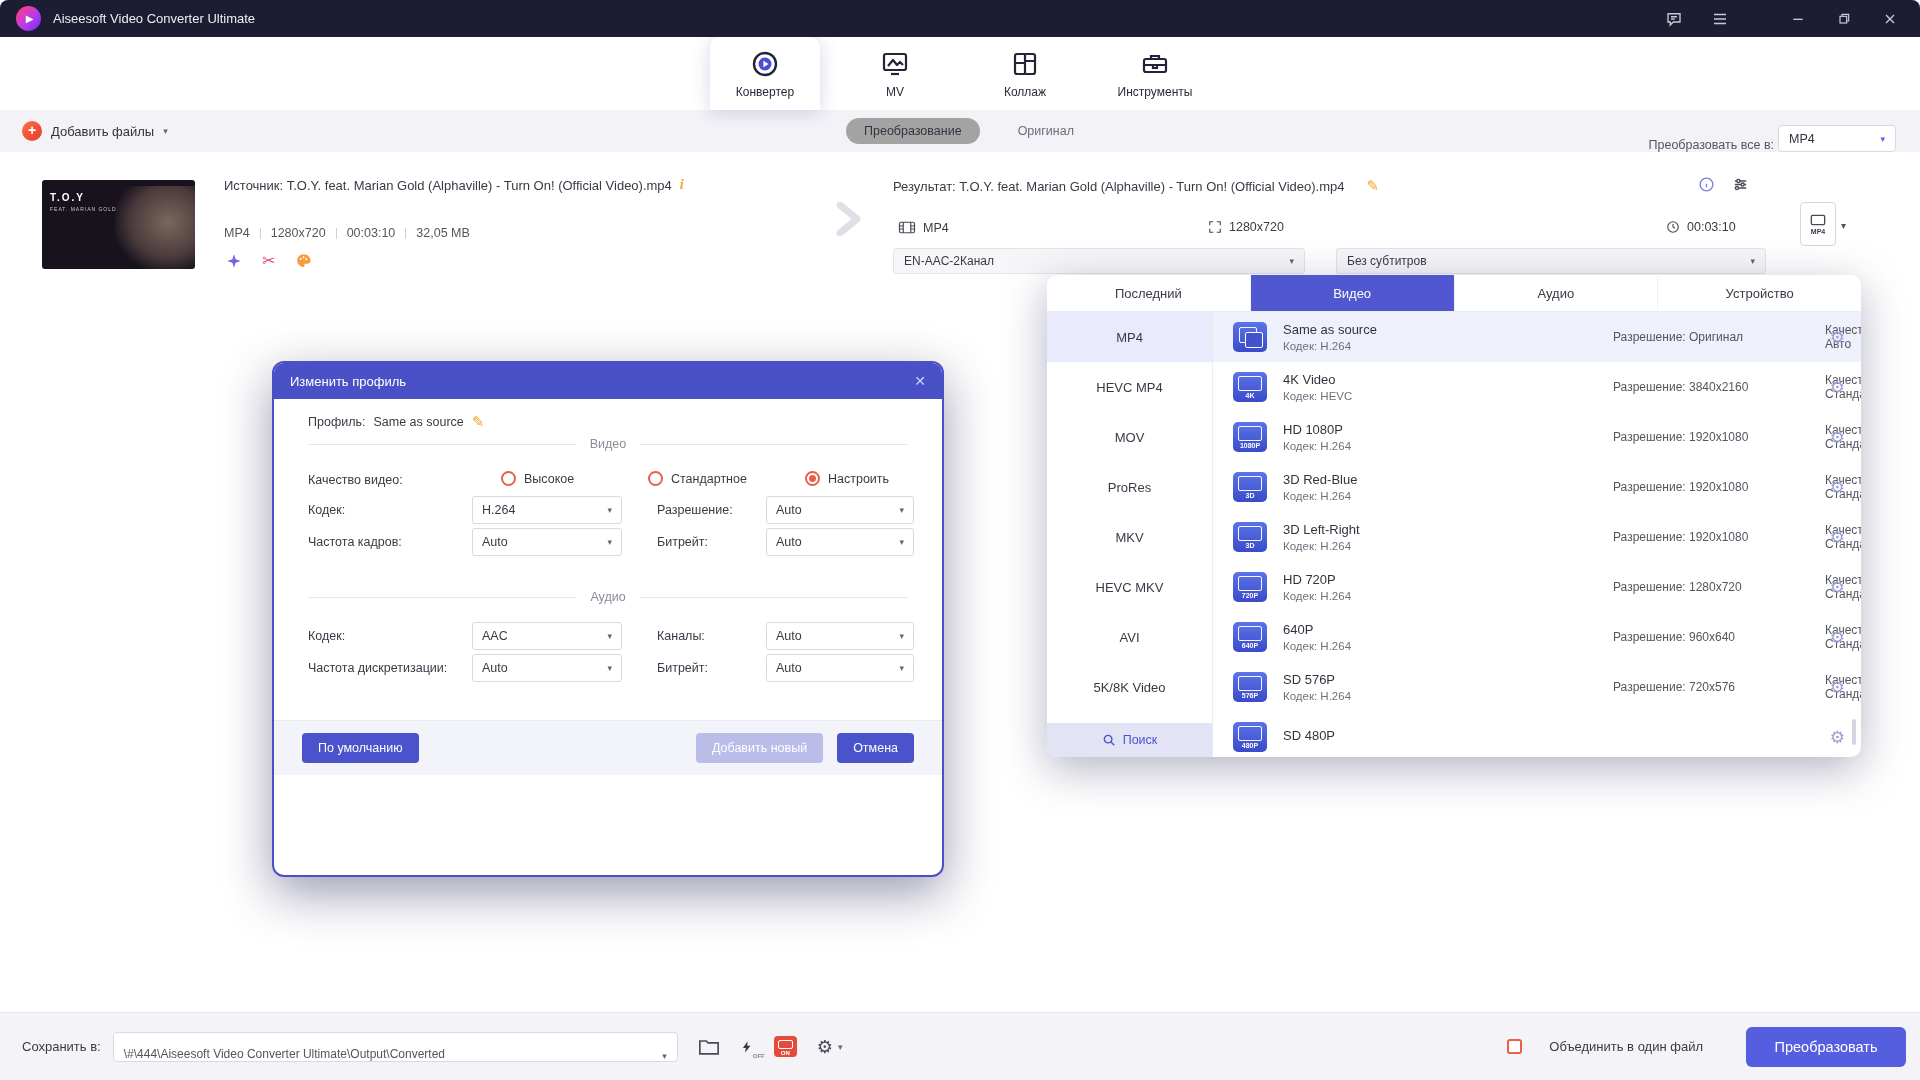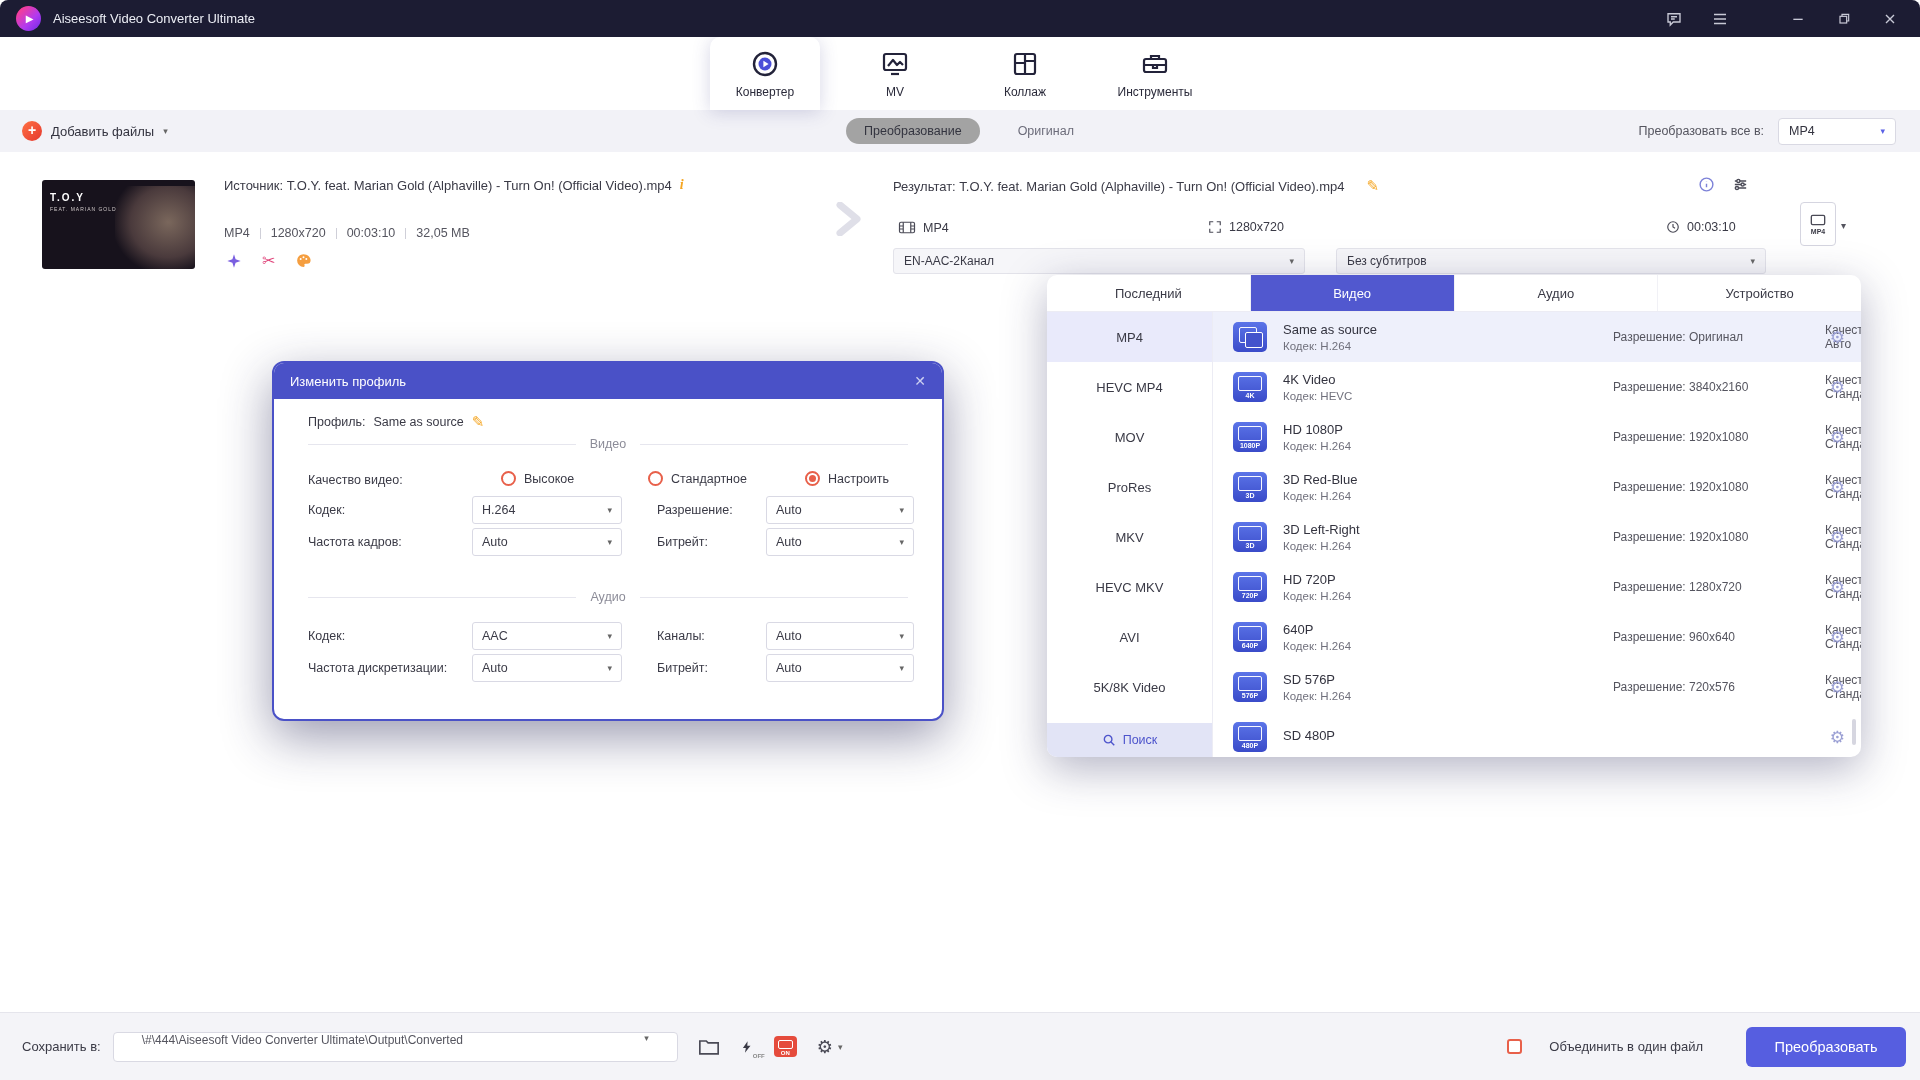--- a/index.html
+++ b/index.html
@@ -31,21 +31,21 @@
   .actionbar { position:absolute; left:0; top:110px; right:0; height:42px; background:#f2f2f7; z-index:4; }
   .add-files { position:absolute; left:22px; top:0; height:42px; display:flex; align-items:center; gap:9px;
                font-size:13px; color:#33333f; cursor:pointer; }
   .plus-circle { width:20px; height:20px; border-radius:50%; background:linear-gradient(135deg,#ff7043,#e5392f);
                  color:#fff; font-size:14px; line-height:19px; text-align:center; font-weight:bold; }
   .caret { font-size:9px; color:#666; }
   .segments { position:absolute; left:50%; transform:translateX(-50%); top:0; height:42px;
               display:flex; align-items:center; gap:38px; }
   .seg-active { background:#a3a3a3; border-radius:14px; padding:6px 18px; font-size:12.5px; color:#33343f; cursor:pointer; }
   .seg { font-size:12.5px; color:#6c6c7a; cursor:pointer; }
-  .convert-all { position:absolute; right:24px; top:0; height:42px; display:flex; align-items:center; gap:14px; }
+  .convert-all { position:absolute; right:24px; top:0; height:42px; display:flex; align-items:flex-end; gap:4px; }
   .convert-all-label { font-size:12.5px; color:#55555f; }
   .fmt-select { width:118px; height:27px; background:#fff; border:1px solid #d9d9e3; border-radius:4px;
                 display:flex; align-items:center; justify-content:space-between; padding:0 10px;
                 font-size:12.5px; color:#33333f; cursor:pointer; }
   .fmt-select .caret { color:#5a61e6; }
 
   
   .thumb { position:absolute; left:42px; top:180px; width:153px; height:89px; border-radius:3px;
            background:#17121c; overflow:hidden; }
   .thumb::before { content:""; position:absolute; right:-12px; top:6px; width:92px; height:86px;
@@ -115,21 +115,21 @@
                  border:1.5px solid #fff; border-radius:2px; background:#4353cc; }
   .p-main { margin-left:16px; }
   .p-name { font-size:13px; color:#33333f; }
   .p-codec { font-size:11.5px; color:#70707c; margin-top:3px; }
   .p-res  { position:absolute; left:400px; font-size:12px; color:#55555f; }
   .p-qual { position:absolute; left:612px; font-size:12px; color:#55555f; }
   .p-gear { position:absolute; right:16px; font-size:17px; color:#9ba0d4; cursor:pointer; line-height:17px; }
   .scroll-thumb { position:absolute; right:5px; bottom:12px; width:4px; height:26px; background:#d6d6e0; border-radius:2px; }
 
   
-  .modal { position:absolute; left:272px; top:361px; width:672px; height:360px; background:#fff;
+  .modal { position:absolute; left:272px; top:361px; width:672px; height:516px; background:#fff;
            border:2px solid #4a51c7; border-radius:12px; box-shadow:0 16px 50px rgba(30,30,80,.45);
            z-index:40; overflow:hidden; display:flex; flex-direction:column; }
   .m-head { height:36px; background:#4a51c7; color:#fff; display:flex; align-items:center;
             padding:0 16px; font-size:13px; flex:none; }
   .m-close { margin-left:auto; color:#ccd0f2; font-size:14px; cursor:pointer; }
   .m-body { position:relative; height:321px; flex:none; font-size:12.5px; }
   .m-profile { position:absolute; left:34px; top:14px; display:flex; align-items:center; gap:8px; }
   .m-div { position:absolute; left:34px; right:34px; display:flex; align-items:center; gap:14px;
            color:#8c8c98; font-size:12.5px; }
   .m-div::before, .m-div::after { content:""; flex:1; height:1px; background:#e6e6ee; }
@@ -153,22 +153,22 @@
   .btn { height:30px; padding:0 16px; border-radius:4px; background:#4a52cc; color:#fff; font-size:12.5px;
          display:flex; align-items:center; cursor:pointer; border:none; }
   .btn.dis { background:#b9bde8; cursor:default; }
   .btn.create { margin-left:auto; }
 
   
   .bottombar { position:absolute; left:0; right:0; bottom:0; height:68px; background:#f4f4f8;
                border-top:1px solid #e5e5ec; display:flex; align-items:center; z-index:20; }
   .save-label { margin-left:22px; font-size:13px; color:#3a3a46; flex:none; }
   .path-box { margin-left:12px; width:565px; height:30px; background:#fff; border:1px solid #d9d9e3;
-              border-radius:4px; display:flex; align-items:flex-start; justify-content:space-between;
-              padding:0 28px; font-size:12px; color:#55555f; cursor:pointer; flex:none; }
+              border-radius:4px; display:flex; align-items:flex-end; justify-content:space-between;
+              padding:0 10px; font-size:12px; color:#55555f; cursor:pointer; flex:none; }
   .bicon { margin-left:20px; position:relative; cursor:pointer; flex:none; display:flex; align-items:center; }
   .state-tag { position:absolute; right:-11px; bottom:-3px; font-size:6px; font-weight:bold; color:#888; }
   .red-ico { width:23px; height:21px; background:#e54b3c; border-radius:4px; position:relative; }
   .red-ico::before { content:""; position:absolute; left:4px; top:4px; right:4px; bottom:8px;
               border:1.2px solid #fff; border-radius:2px; }
   .red-ico .on { position:absolute; left:0; right:0; bottom:1px; text-align:center; font-size:6px;
               font-weight:bold; color:#fff; }
   .gear-b { font-size:18px; color:#4a4a56; line-height:18px; }
   .bb-right { margin-left:auto; display:flex; align-items:center; gap:27px; margin-right:14px; }
   .checkbox { width:15px; height:15px; border:2px solid #e8604a; border-radius:3px; background:#fff; cursor:pointer; flex:none; }

